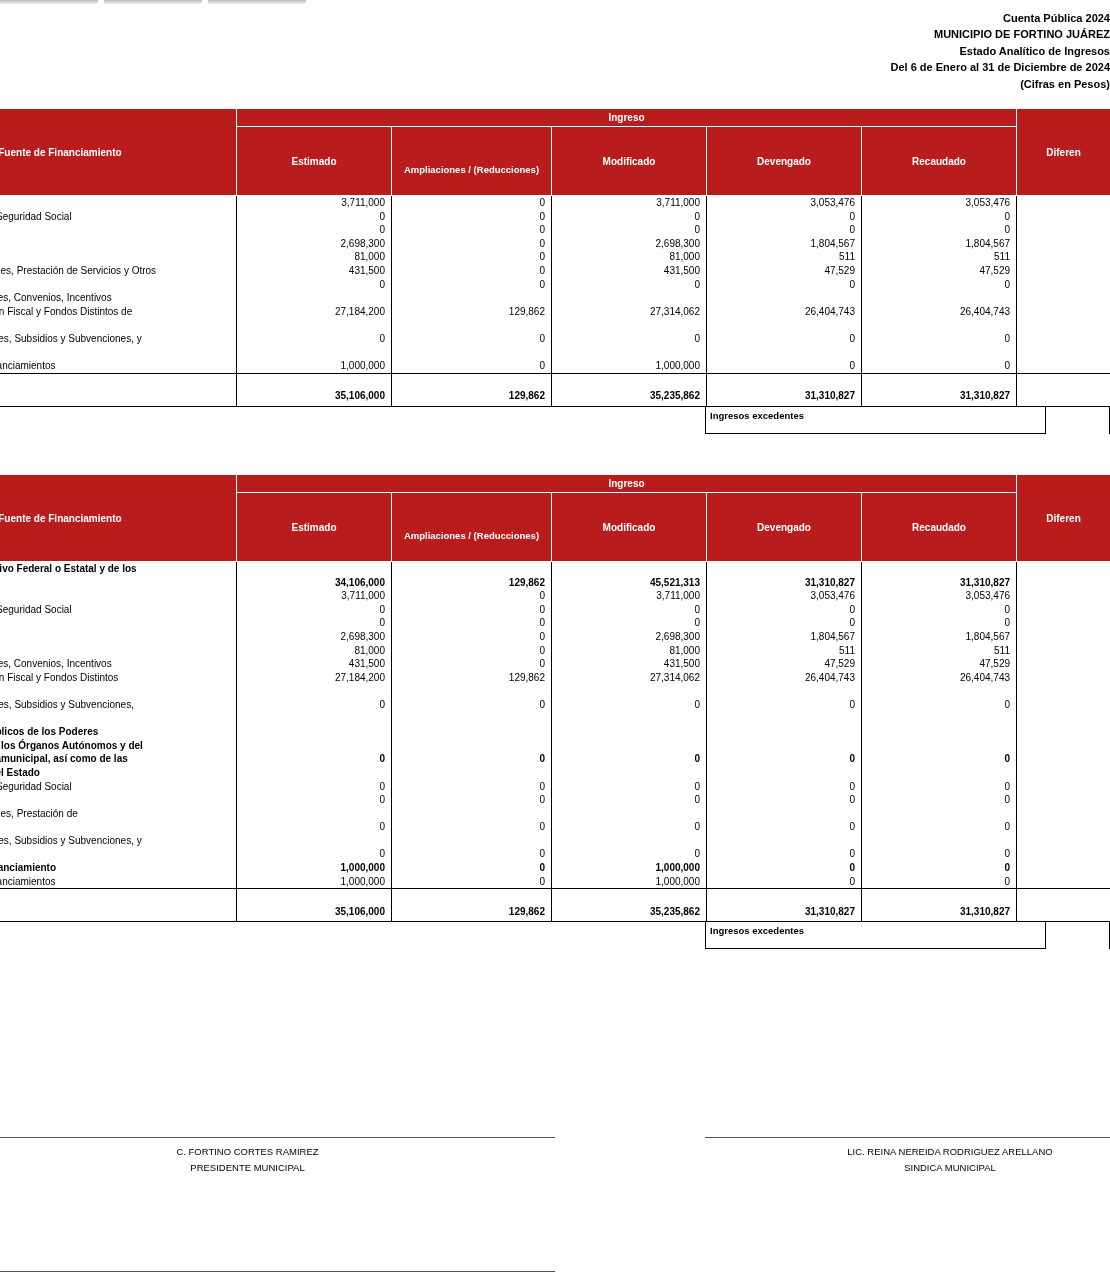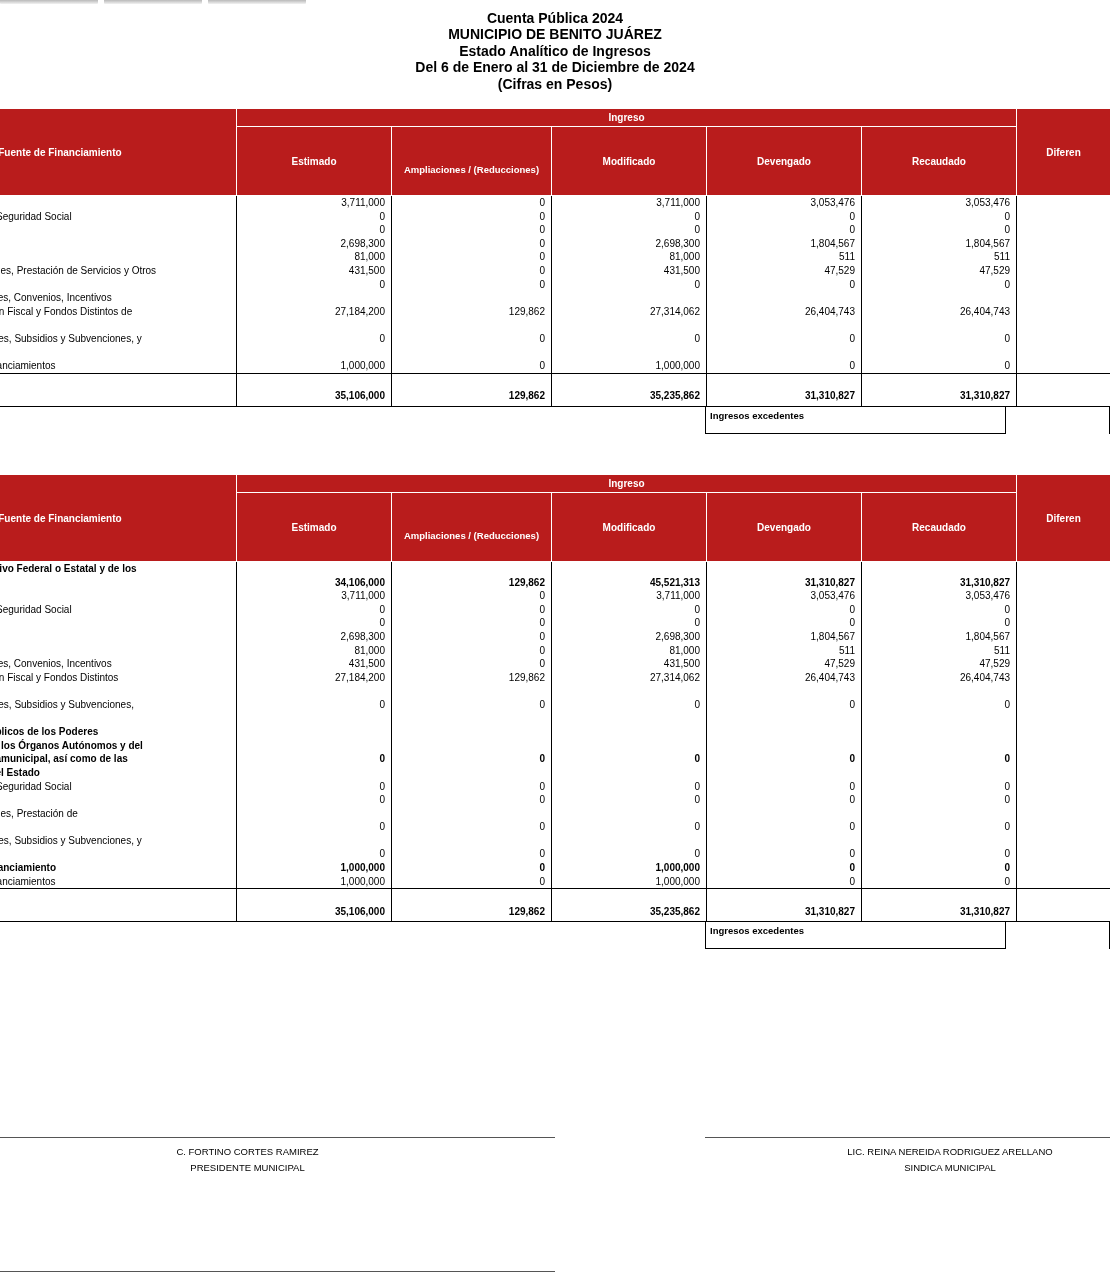--- a/index.html
+++ b/index.html
@@ -19,22 +19,22 @@
     background:linear-gradient(#b9b9b9,#d8d8d8 55%,#f2f2f2);
     border-radius:0 0 1px 1px;
   }
   .ts1{left:0;width:98px;}
   .ts2{left:104px;width:98px;}
   .ts3{left:208px;width:98px;}
 
   
   .doc-title{
     margin-top:10px;
-    text-align:center;
-    font-size:14px;
+    text-align:right;
+    font-size:11px;
     font-weight:bold;
     line-height:16.4px;
   }
   .doc-title div{white-space:nowrap;}
 
   
   .sheet{position:absolute;left:0;width:1110px;}
   table.fin{
     border-collapse:collapse;
     table-layout:fixed;
@@ -105,21 +105,21 @@
     height:17px;
     vertical-align:middle;
   }
   tr.total td.lbl{border-left:1px solid #000;border-right:1px solid #000;}
 
   
   .exced-wrap{position:relative;height:30px;}
   .exced-box{
     position:absolute;
     left:705px; top:0;
-    width:301px; height:27px;
+    width:341px; height:27px;
     border-left:1px solid #000;
     border-right:1px solid #000;
     border-bottom:1.4px solid #000;
     box-sizing:border-box;
     font-size:9.5px;
     font-weight:bold;
     padding:3px 0 0 4px;
   }
   .exced-tail{
     position:absolute;
@@ -149,21 +149,21 @@
 <body>
 
 <div class="toolbar-strip">
   <span class="ts1"></span>
   <span class="ts2"></span>
   <span class="ts3"></span>
 </div>
 
 <div class="doc-title">
   <div>Cuenta Pública 2024</div>
-  <div>MUNICIPIO DE BENITO JUÁREZ</div>
+  <div>MUNICIPIO DE FORTINO JUÁREZ</div>
   <div>Estado Analítico de Ingresos</div>
   <div>Del 6 de Enero al 31 de Diciembre de 2024</div>
   <div>(Cifras en Pesos)</div>
 </div>
 
 <div class="sheet" id="sheet1" style="top:108px;">
   <table class="fin">
     <colgroup>
       <col class="c-label">
         <col class="c-est">

